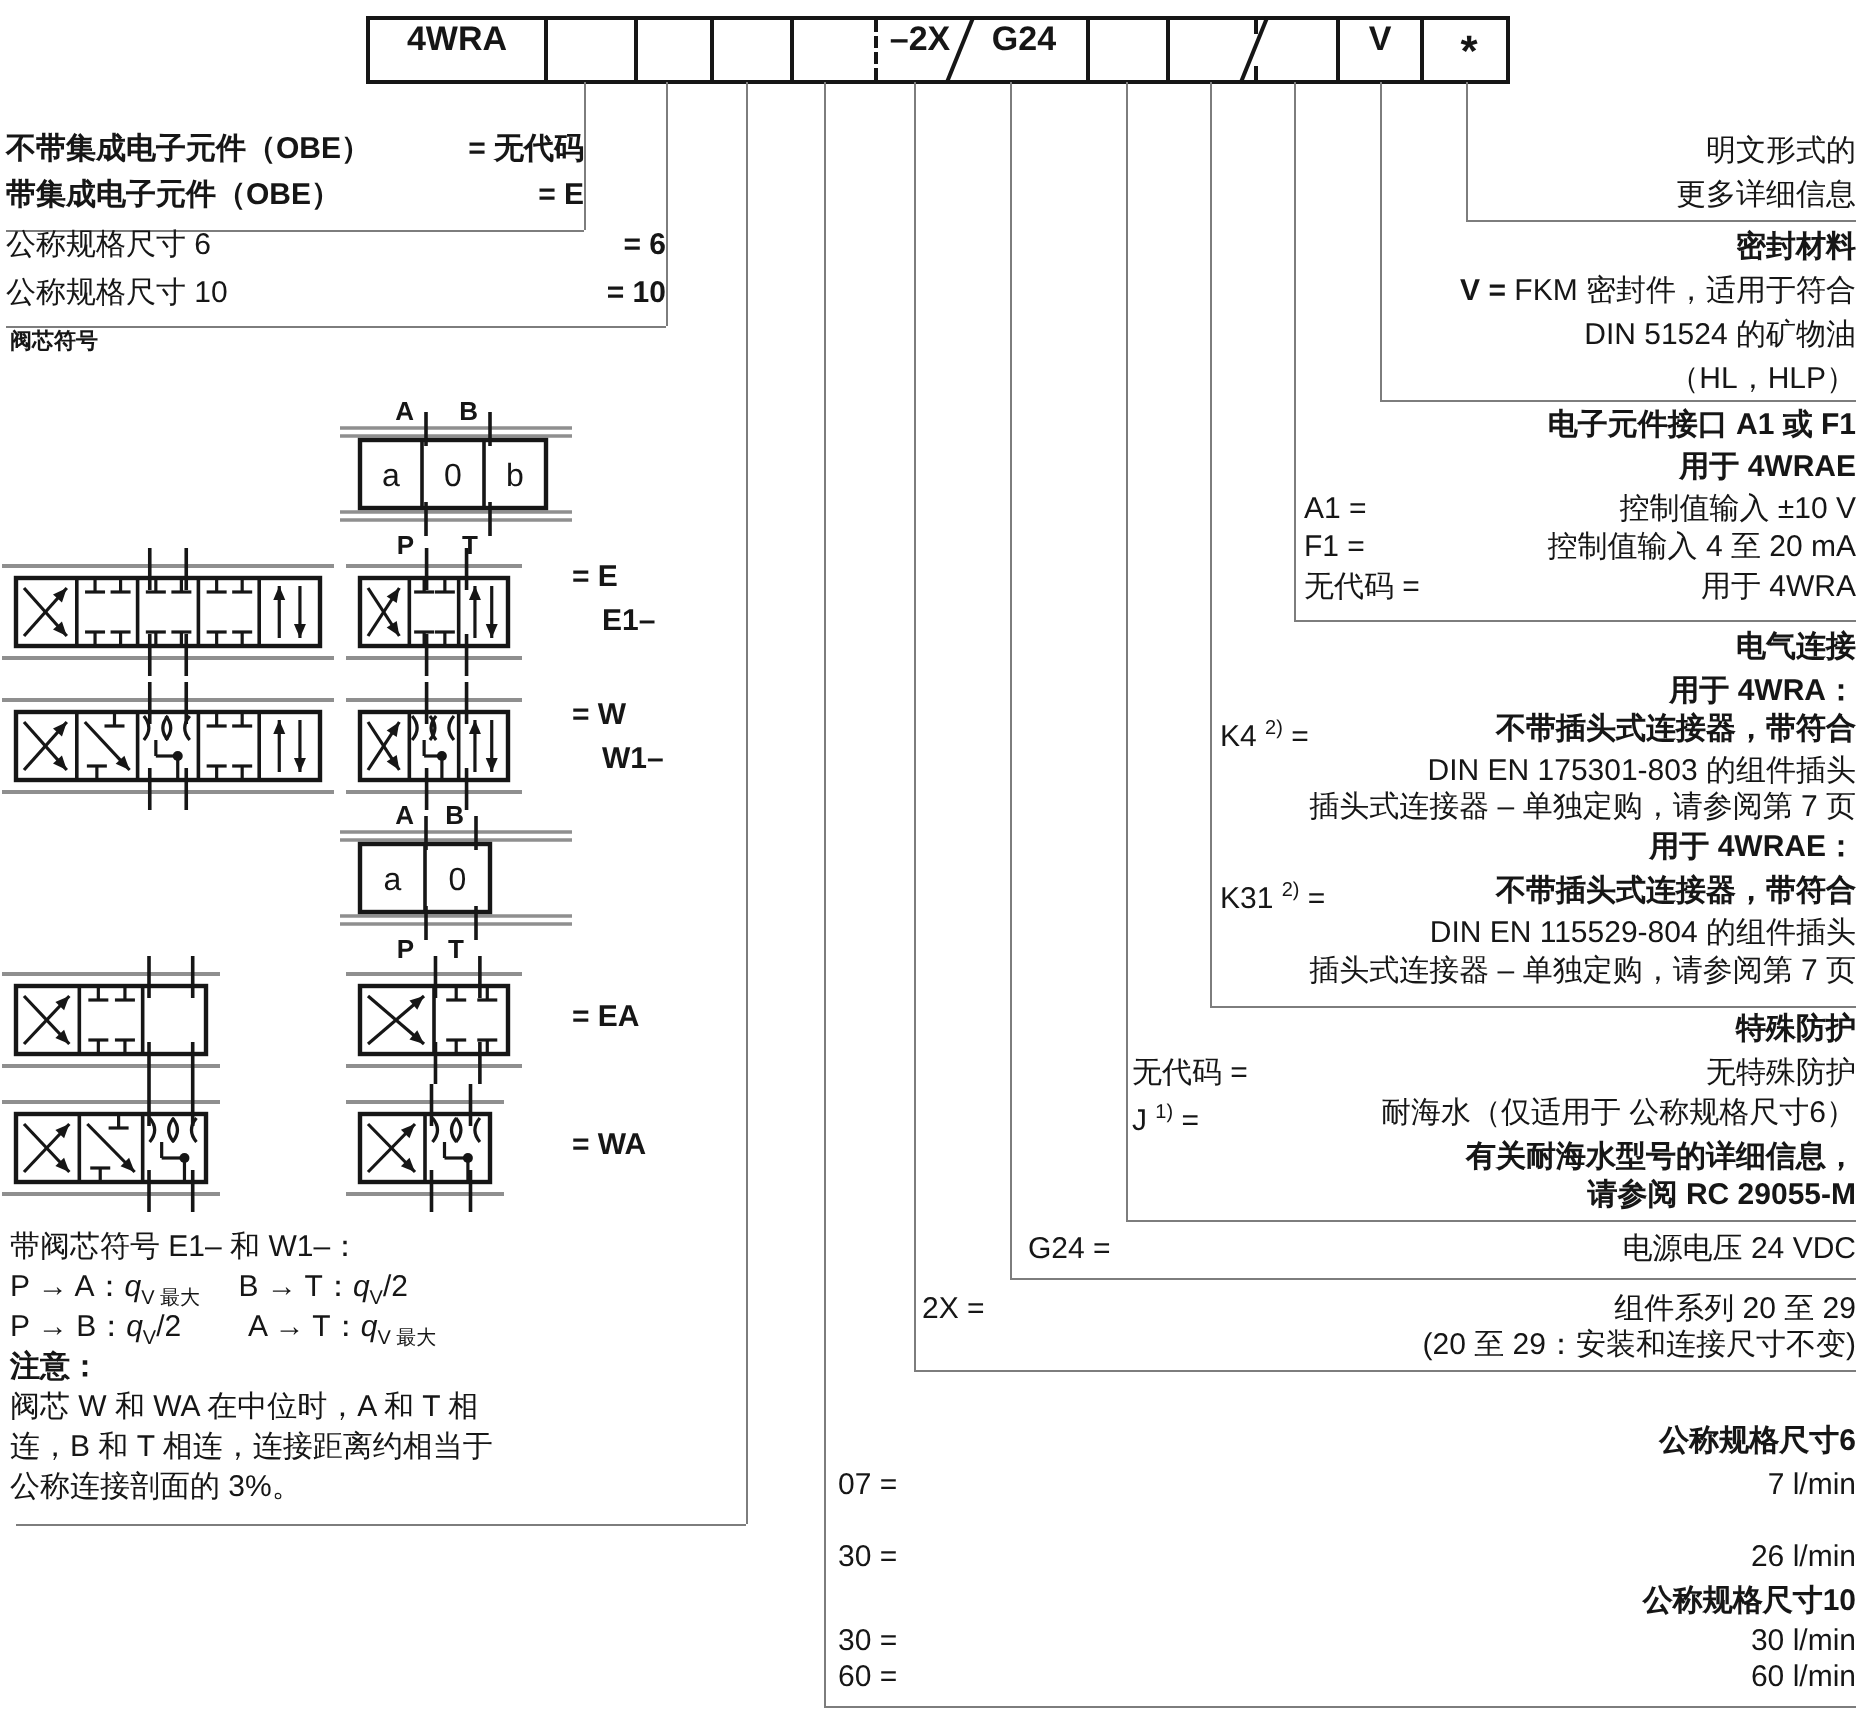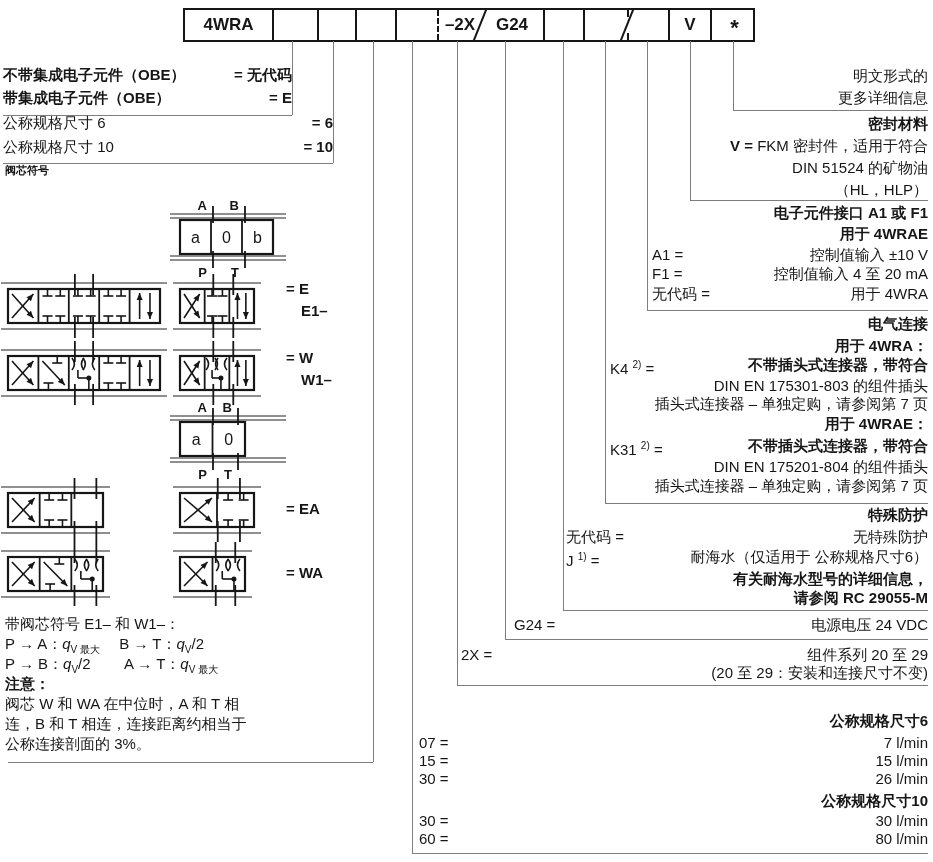--- a/index.html
+++ b/index.html
@@ -1,20 +1,20 @@
 <!DOCTYPE html>
 <html><head>
 <meta charset="utf-8">
 <style>
   html,body{margin:0;padding:0;background:#fff;}
   #page{position:relative;width:933px;height:862px;background:#fff;overflow:hidden;
         font-family:"Liberation Sans","DejaVu Sans",sans-serif;color:#161616;}
   .code-row{position:absolute;display:flex;border:2px solid #161616;box-sizing:border-box;background:#fff;}
   .code-cell{box-sizing:border-box;flex:0 0 auto;border-right:2px solid #161616;display:flex;
-             align-items:center;justify-content:center;font-weight:bold;font-size:17px;position:relative;}
+             align-items:flex-start;justify-content:center;font-weight:bold;font-size:17px;position:relative;}
   .code-cell.last{border-right:none;}
   .slash-mark{position:absolute;width:2px;height:34px;background:#161616;transform:rotate(22deg);}
   .dashv{position:absolute;width:0;border-left:2px dashed #161616;}
   .leader{position:absolute;width:1px;background:#7d7d7d;}
   .rule{position:absolute;height:1px;background:#7d7d7d;}
   .rline{position:absolute;height:20px;line-height:20px;font-size:15px;white-space:nowrap;
          display:flex;justify-content:flex-end;}
   .rline.spread{justify-content:space-between;}
   .lbl{font-weight:normal;}
   .b{font-weight:bold;}
@@ -438,21 +438,21 @@
       <span>插头式连接器 – 单独定购，请参阅第 7 页</span>
     </div>
     <div class="rline" style="top: 414px; right: 5px;">
       <span class="b">用于 4WRAE：</span>
     </div>
     <div class="rline spread" style="top: 436px; right: 5px; left: 610px;">
       <span class="lbl">K31 <sup>2)</sup> =</span>
       <span class="b">不带插头式连接器，带符合</span>
     </div>
     <div class="rline" style="top: 457px; right: 5px;">
-      <span>DIN EN 175201-804 的组件插头</span>
+      <span>DIN EN 115529-804 的组件插头</span>
     </div>
     <div class="rline" style="top: 476px; right: 5px;">
       <span>插头式连接器 – 单独定购，请参阅第 7 页</span>
     </div>
     <div class="rline" style="top: 505px; right: 5px;">
       <span class="b">特殊防护</span>
     </div>
     <div class="rline spread" style="top: 527px; right: 5px; left: 566px;">
       <span class="lbl">无代码 =</span>
       <span>无特殊防护</span>
@@ -478,32 +478,28 @@
     <div class="rline" style="top: 663px; right: 5px;">
       <span>(20 至 29：安装和连接尺寸不变)</span>
     </div>
     <div class="rline" style="top: 711px; right: 5px;">
       <span class="b">公称规格尺寸6</span>
     </div>
     <div class="rline spread" style="top: 733px; right: 5px; left: 419px;">
       <span class="lbl">07 =</span>
       <span>7 l/min</span>
     </div>
-    <div class="rline spread" style="top: 751px; right: 5px; left: 419px;">
-      <span class="lbl">15 =</span>
-      <span>15 l/min</span>
-    </div>
     <div class="rline spread" style="top: 769px; right: 5px; left: 419px;">
       <span class="lbl">30 =</span>
       <span>26 l/min</span>
     </div>
     <div class="rline" style="top: 791px; right: 5px;">
       <span class="b">公称规格尺寸10</span>
     </div>
     <div class="rline spread" style="top: 811px; right: 5px; left: 419px;">
       <span class="lbl">30 =</span>
       <span>30 l/min</span>
     </div>
     <div class="rline spread" style="top: 829px; right: 5px; left: 419px;">
       <span class="lbl">60 =</span>
-      <span>80 l/min</span>
+      <span>60 l/min</span>
     </div>
   </div>
 
 </body></html>

